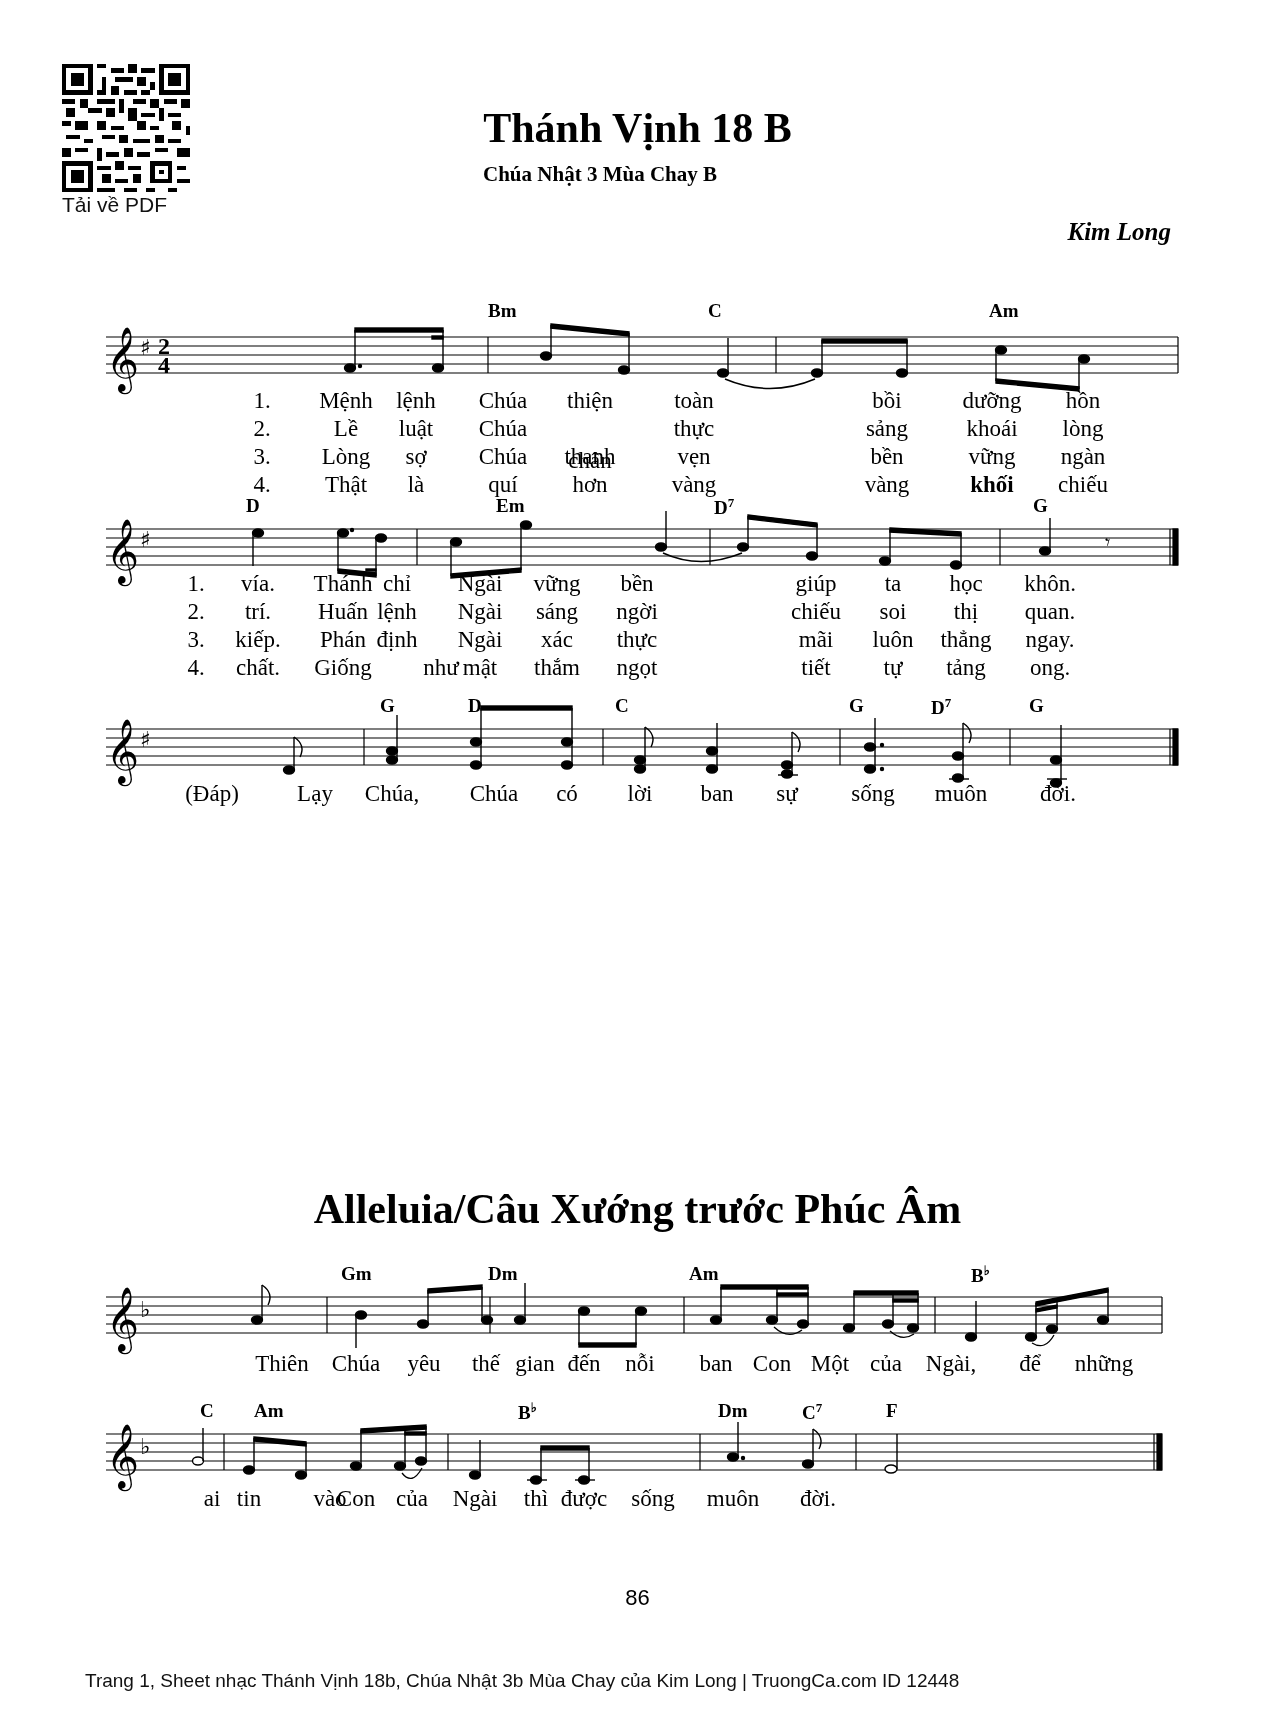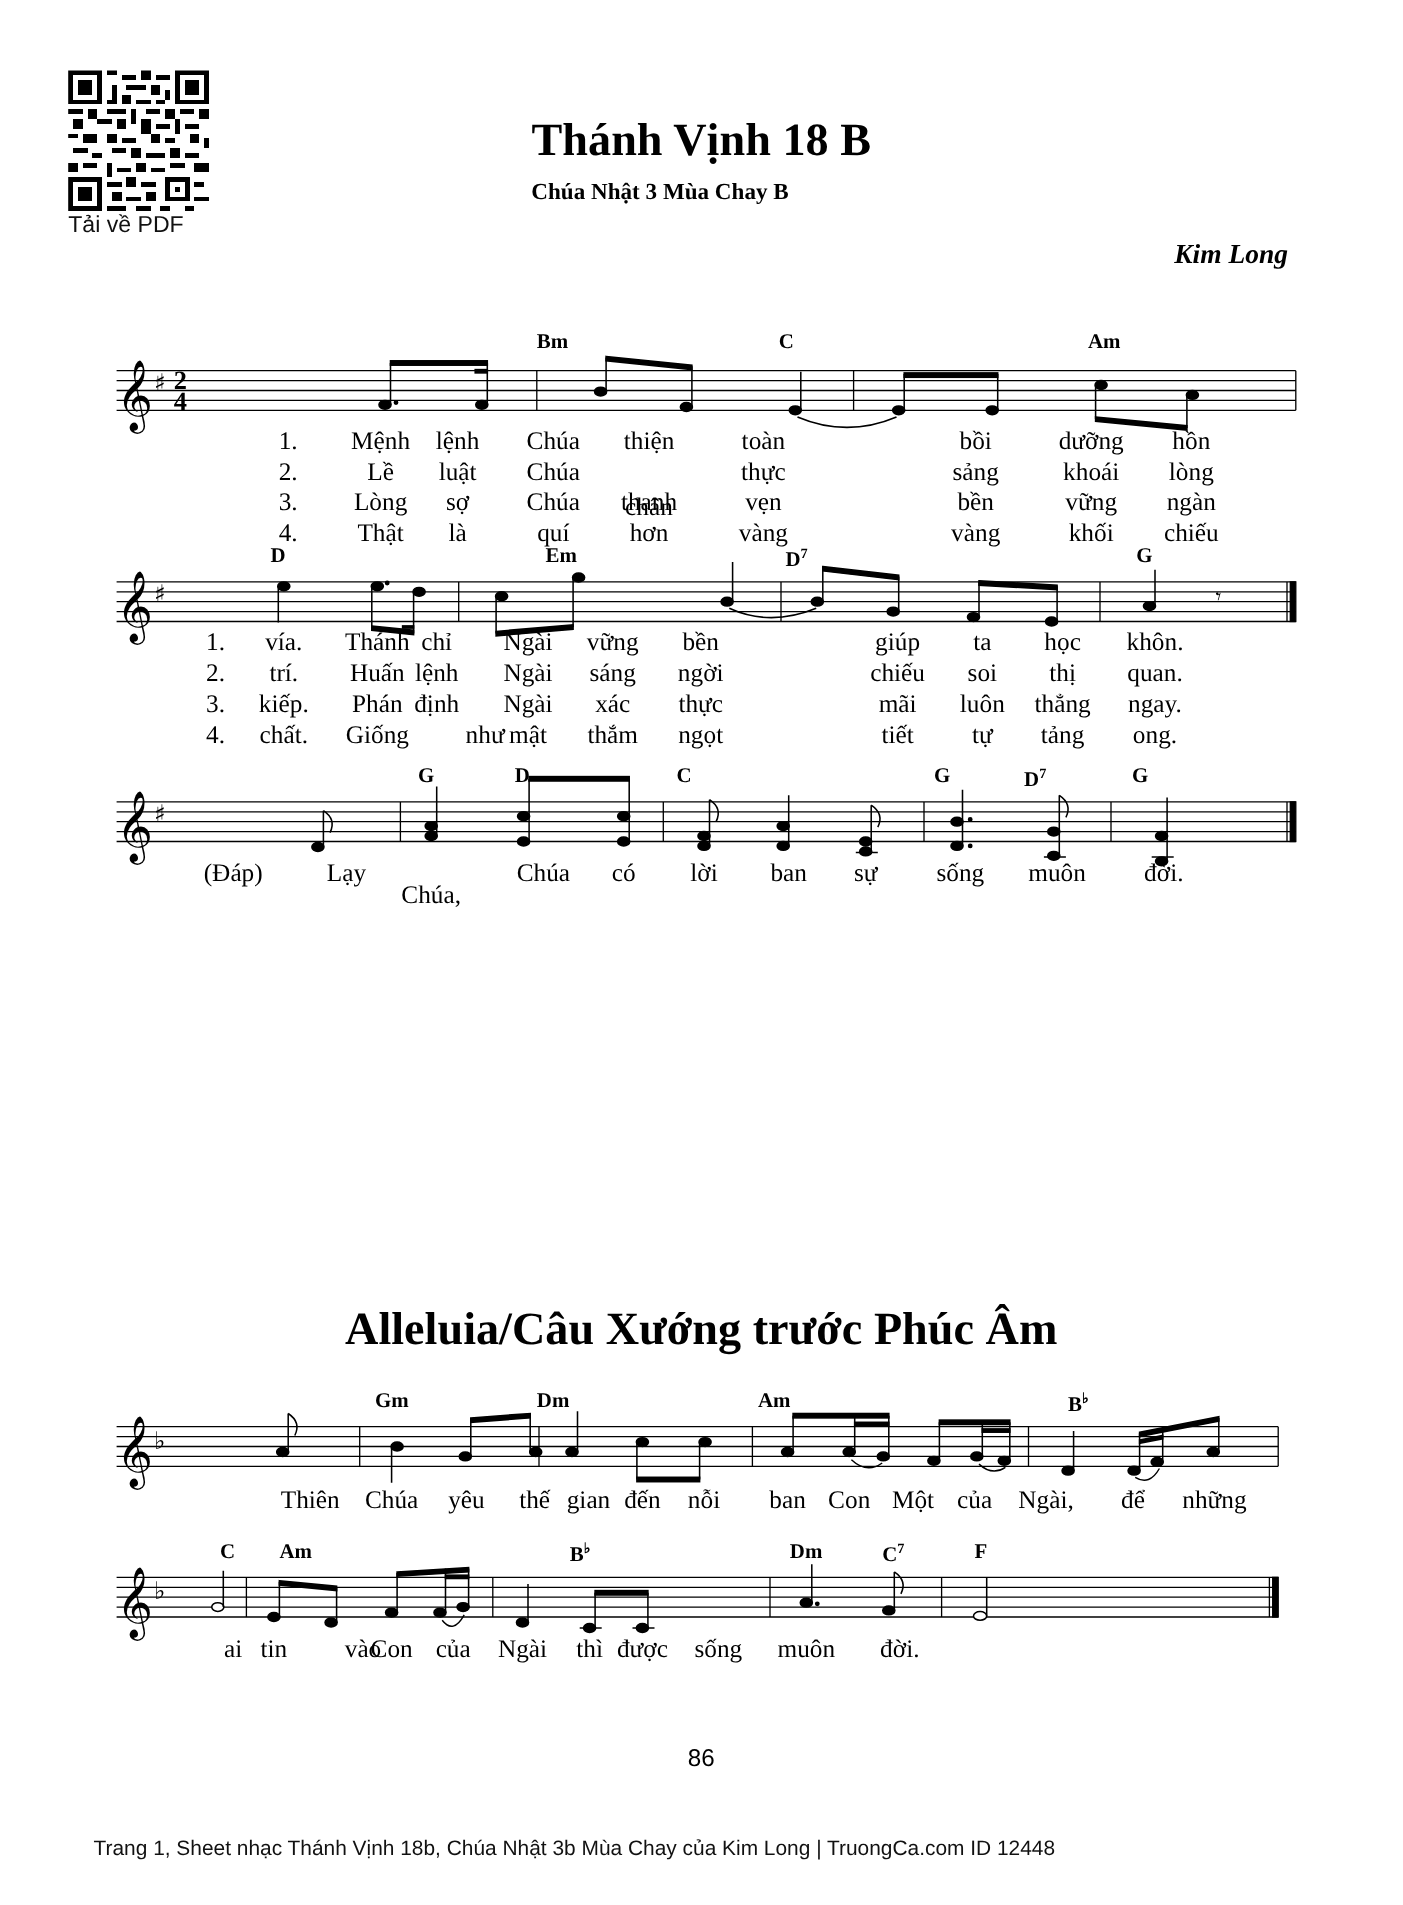--- a/index.html
+++ b/index.html
@@ -186,21 +186,21 @@
       <span class="lyric" style="left:887px;top:144px;">bền</span>
       <span class="lyric" style="left:992px;top:144px;">vững</span>
       <span class="lyric" style="left:1083px;top:144px;">ngàn</span>
       <span class="lyric" style="left:262px;top:172px;">4.</span>
       <span class="lyric" style="left:346px;top:172px;">Thật</span>
       <span class="lyric" style="left:416px;top:172px;">là</span>
       <span class="lyric" style="left:503px;top:172px;">quí</span>
       <span class="lyric" style="left:590px;top:172px;">hơn</span>
       <span class="lyric" style="left:694px;top:172px;">vàng</span>
       <span class="lyric" style="left:887px;top:172px;">vàng</span>
-      <span class="lyric" style="left:992px;top:172px;">khối</span>
+      <span class="lyric" style="left:992px;top:172px;font-weight:bold;">khối</span>
       <span class="lyric" style="left:1083px;top:172px;">chiếu</span>
     </div>
 </div>
 
 <div class="system" style="top:497px;height:190px;">
   <svg width="1275" height="110">
     <g stroke="#000" stroke-width="1.2">
       <line x1="106" y1="32" x2="1178" y2="32"></line>
         <line x1="106" y1="41" x2="1178" y2="41"></line>
       <line x1="106" y1="50" x2="1178" y2="50"></line>
@@ -364,21 +364,21 @@
       <span class="chord" style="left:384px;top:-2px;"><span>G</span></span>
       <span class="chord" style="left:472px;top:-2px;"><span>D</span></span>
       <span class="chord" style="left:619px;top:-2px;"><span>C</span></span>
       <span class="chord" style="left:853px;top:-2px;"><span>G</span></span>
       <span class="chord" style="left:935px;top:-2px;"><span>D</span><sup>7</sup></span>
       <span class="chord" style="left:1033px;top:-2px;"><span>G</span></span>
     </div>
   <div id="s1sys3lyrics">
       <span class="lyric" style="left:212px;top:84px;">(Đáp)</span>
       <span class="lyric" style="left:315px;top:84px;">Lạy</span>
-      <span class="lyric" style="left:392px;top:84px;margin-top:20px;">Chúa,</span>
+      <span class="lyric" style="left:392px;top:84px;">Chúa,</span>
       <span class="lyric" style="left:494px;top:84px;">Chúa</span>
       <span class="lyric" style="left:567px;top:84px;">có</span>
       <span class="lyric" style="left:640px;top:84px;">lời</span>
       <span class="lyric" style="left:717px;top:84px;">ban</span>
       <span class="lyric" style="left:787px;top:84px;">sự</span>
       <span class="lyric" style="left:873px;top:84px;">sống</span>
       <span class="lyric" style="left:961px;top:84px;">muôn</span>
       <span class="lyric" style="left:1058px;top:84px;">đời.</span>
     </div>
 </div>

